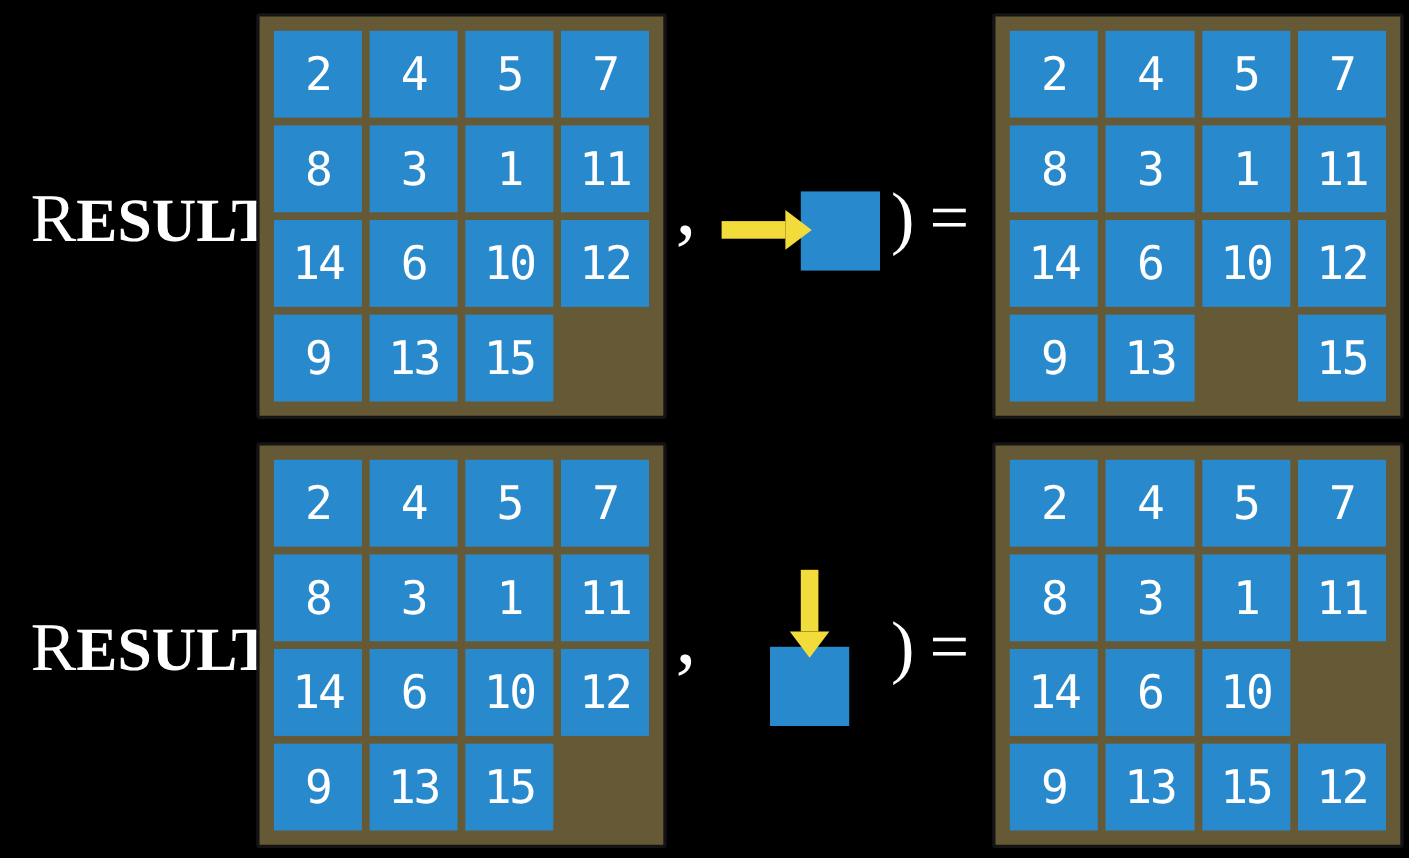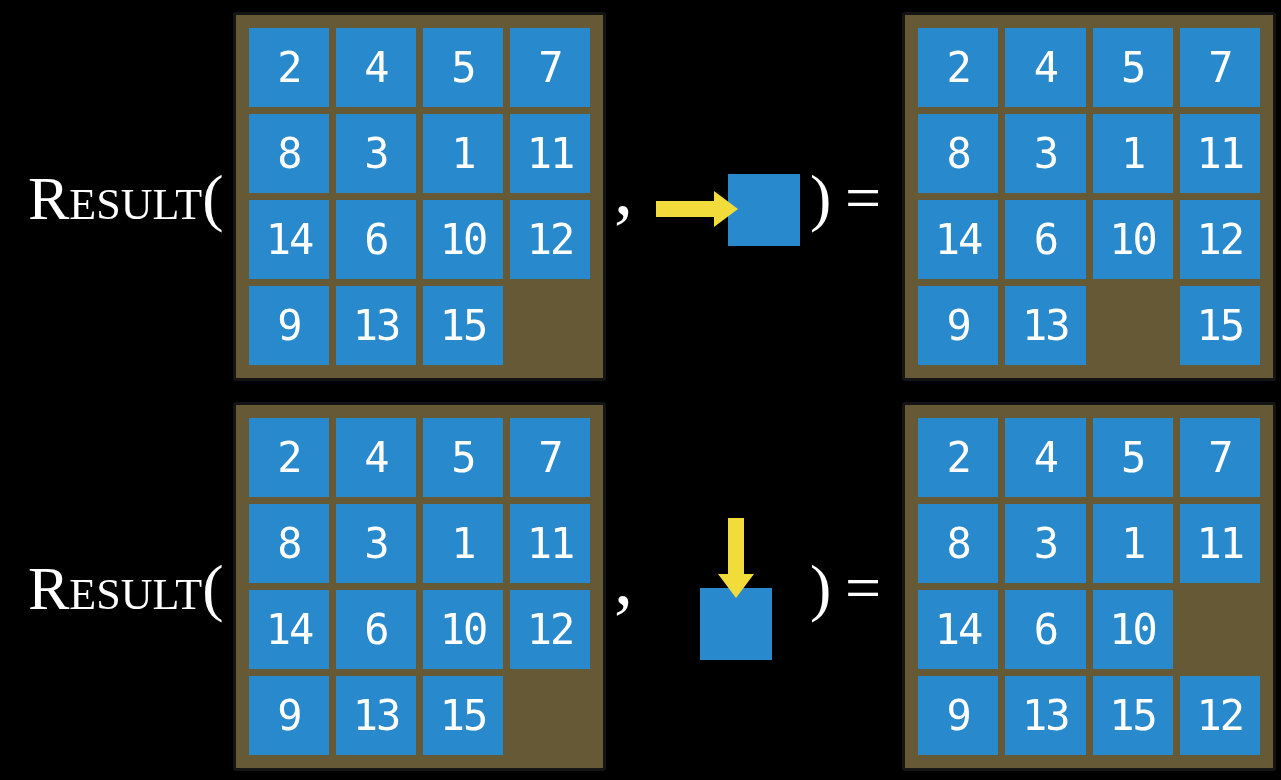--- a/index.html
+++ b/index.html
@@ -31,21 +31,21 @@
 
   
   .fn-label {
     position: absolute;
     left: 28px;
     top: 166px;
     line-height: 1;
     white-space: nowrap;
   }
   .fn-cap   { font-size: 62px; }
-  .fn-small { font-size: 44px; }
+  .fn-small { font-size: 56px; font-weight: bold; }
   .fn-paren { font-size: 64px; }
 
   .comma {
     position: absolute;
     left: 614px;
     top: 150px;
     font-size: 76px;
     line-height: 1;
   }
   .close-paren {

